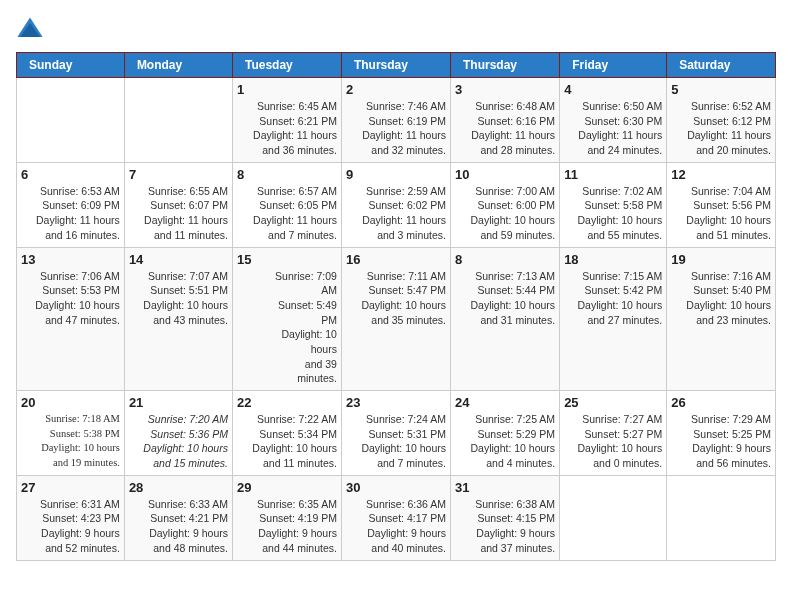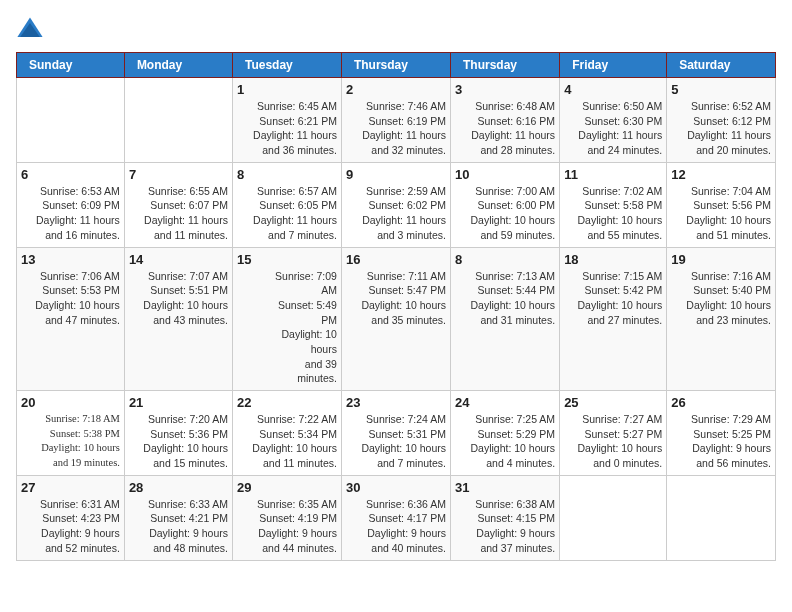--- a/index.html
+++ b/index.html
@@ -263,21 +263,21 @@
       <tr>
         <td>
           <span class="day-num">20</span>
           <div class="day-info" style="white-space: pre-line; font-family: Liberation Serif, serif;">Sunrise: 7:18 AM
 Sunset: 5:38 PM
 Daylight: 10 hours
 and 19 minutes.</div>
         </td>
         <td>
           <span class="day-num">21</span>
-          <div class="day-info" style="white-space: pre-line;">Sunrise: 7:20 AM
+          <div class="day-info" style="white-space: pre-line; font-style: italic;">Sunrise: 7:20 AM
 Sunset: 5:36 PM
 Daylight: 10 hours
 and 15 minutes.</div>
         </td>
         <td>
           <span class="day-num">22</span>
           <div class="day-info" style="white-space: pre-line;">Sunrise: 7:22 AM
 Sunset: 5:34 PM
 Daylight: 10 hours
 and 11 minutes.</div>

